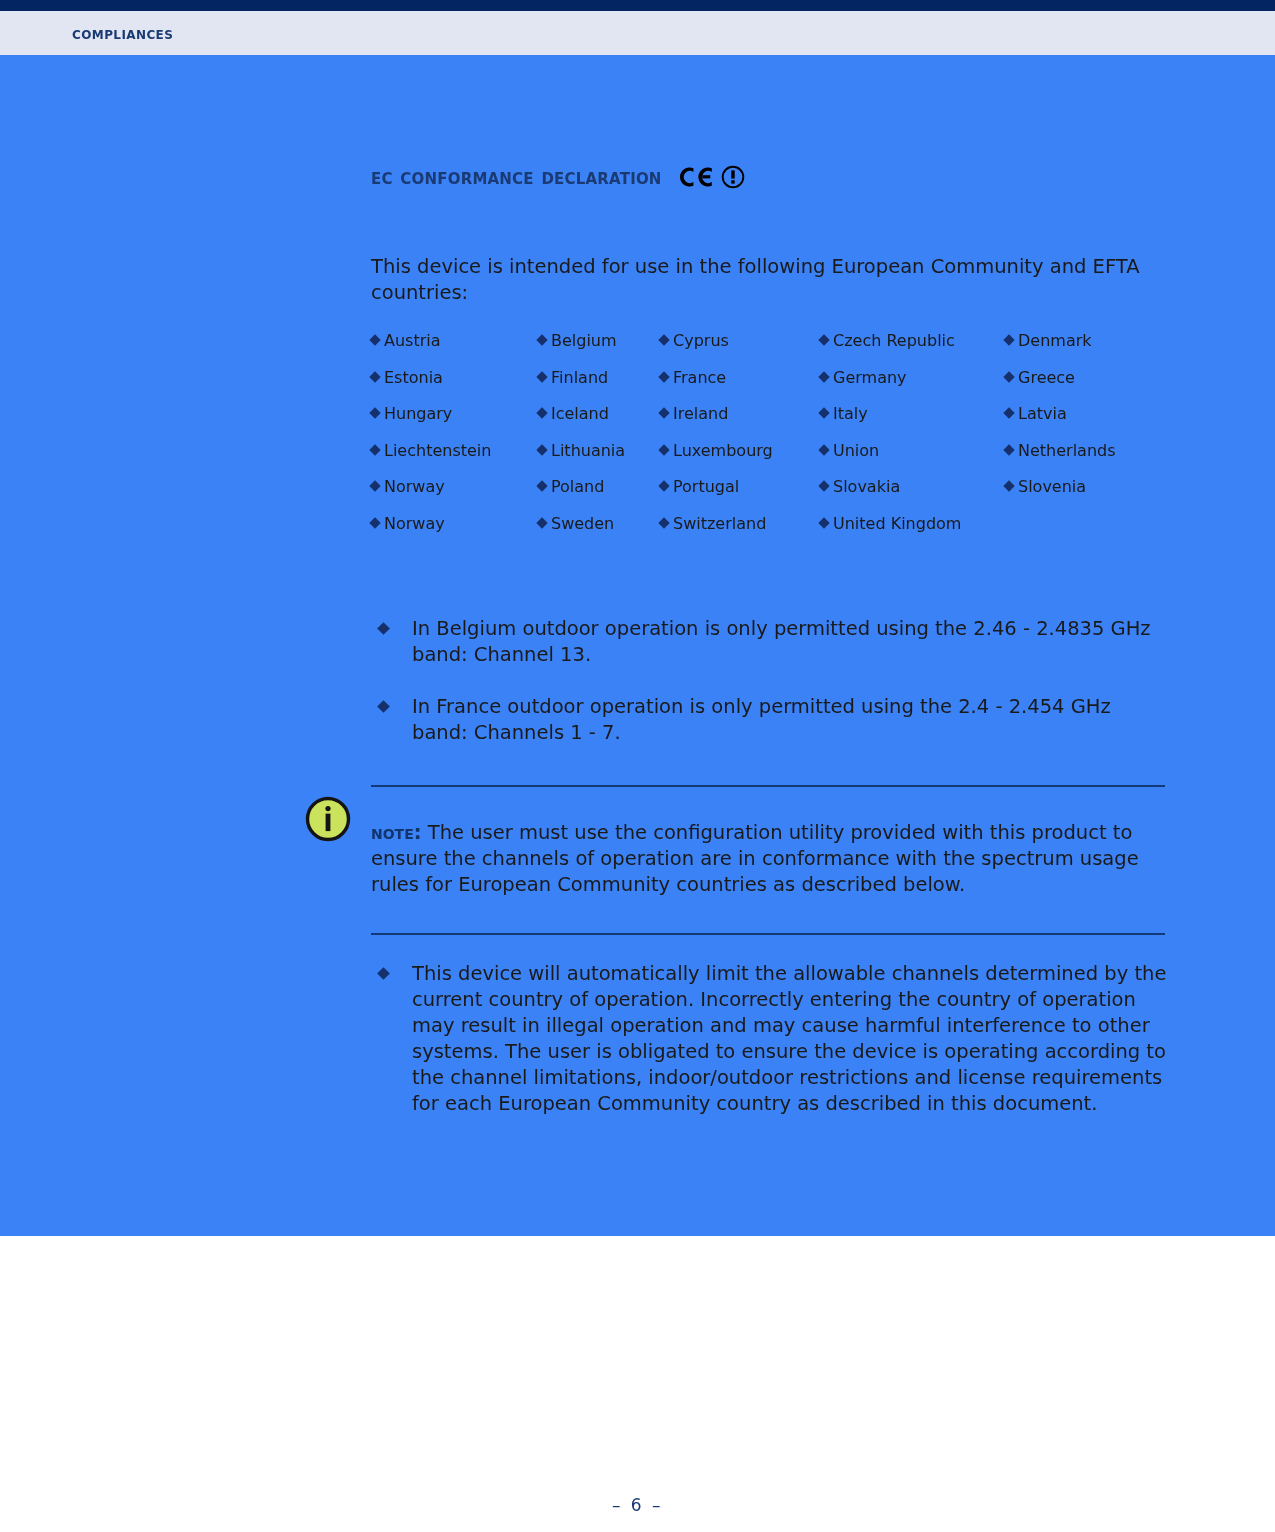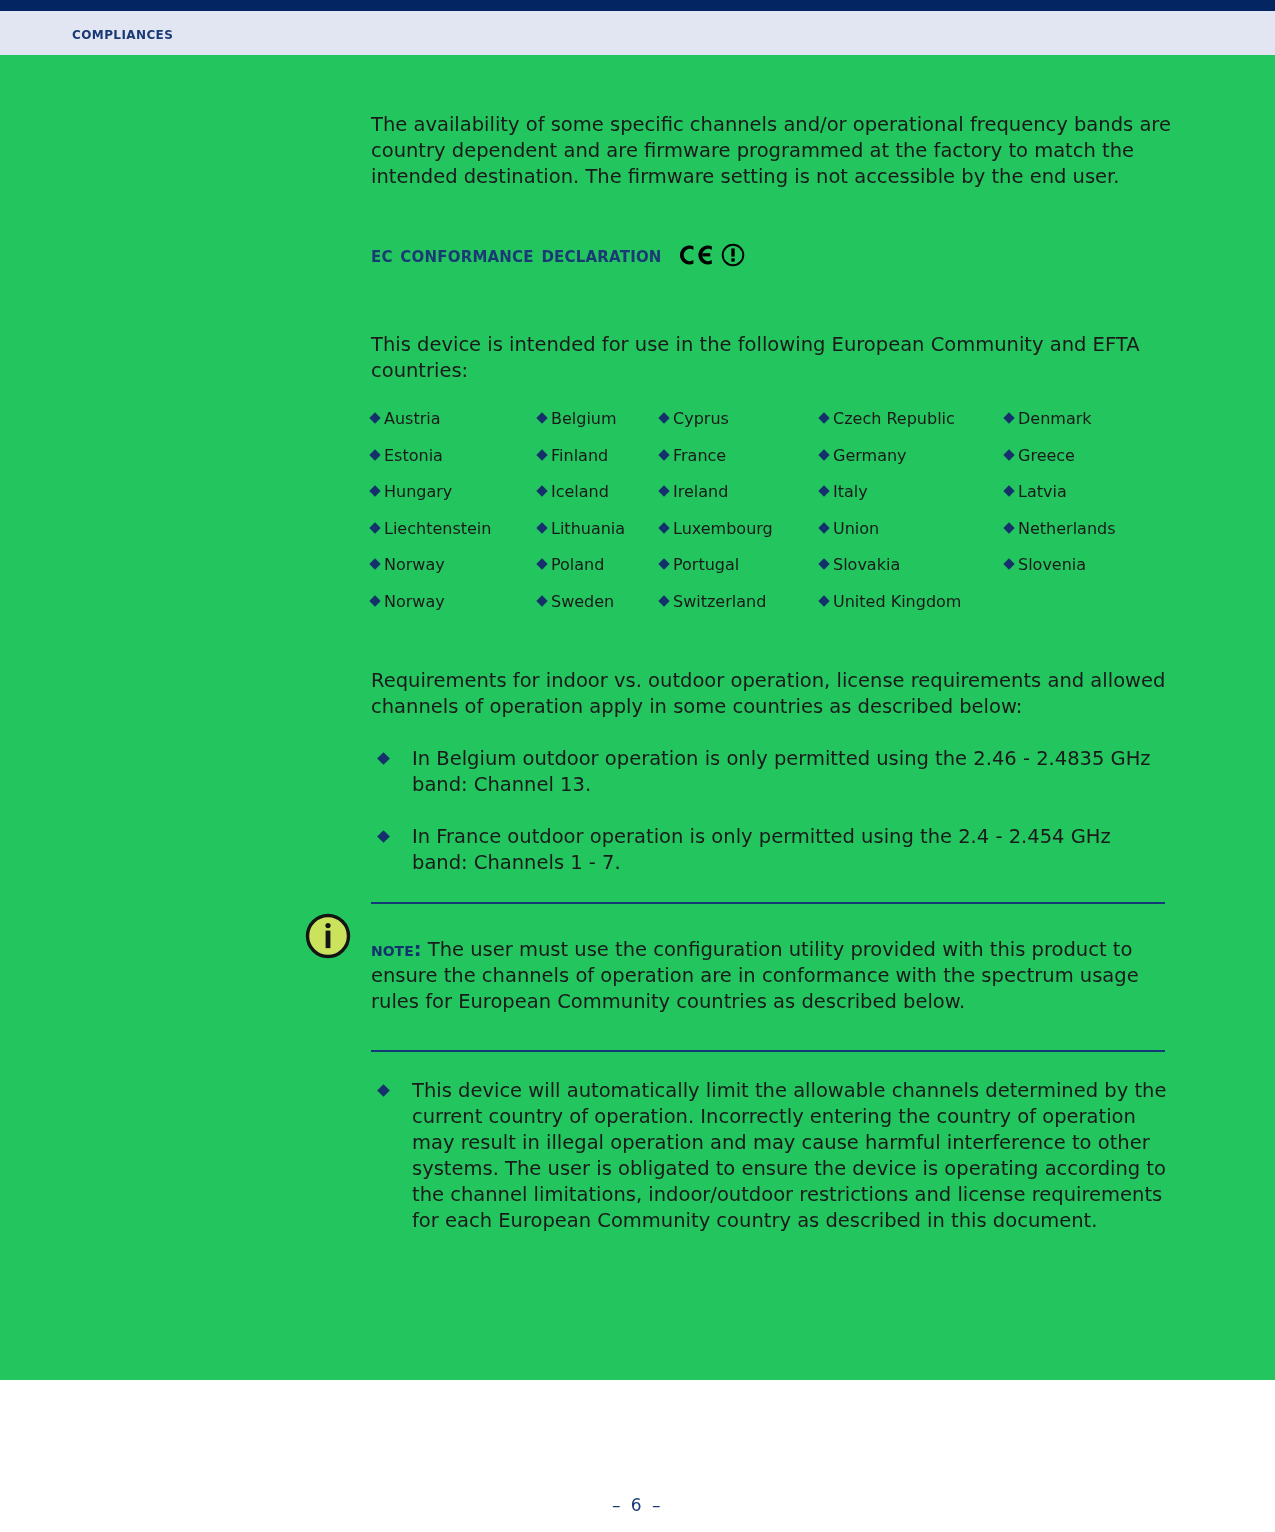--- a/index.html
+++ b/index.html
@@ -11,22 +11,22 @@
     width: 1275px;
     height: 1532px;
     position: relative;
     font-family: "DejaVu Sans", sans-serif;
     color: #000000;
     overflow: hidden;
   }
   .page {
     position: relative;
     width: 1275px;
-    height: 1380px;
-    background: #22c55e;
+    height: 1236px;
+    background: #3b82f6;
   }
 
   
   .header-rule {
     position: absolute;
     top: 0; left: 0;
     width: 1275px;
     height: 11px;
     background: #032663;
   }
@@ -146,21 +146,21 @@
     height: 8px;
     background: #16306b;
     transform: rotate(45deg);
     margin-top: 10px;
     flex: 0 0 auto;
   }
 
   
   .note-block {
     position: relative;
-    margin-top: 0;
+    margin-top: 13px;
   }
   .note-rule {
     height: 2px;
     background: #123a74;
     width: 794px;
     margin-left: 0px;
   }
   .note-inner {
     padding: 13px 0 16px 0;
   }
@@ -200,21 +200,20 @@
 <body>
 
 <div class="page">
 
   <div class="header-rule"></div>
   <div class="header-band"></div>
   <div class="header-title">Compliances</div>
 
   <div class="content">
 
-    <p class="body-text">The availability of some specific channels and/or operational frequency bands are country dependent and are firmware programmed at the factory to match the intended destination. The firmware setting is not accessible by the end user.</p>
 
     <div class="gap-lg"></div>
 
     <div class="section-heading-row">
       <span class="section-heading">EC Conformance Declaration</span>
       <span class="ce-marks">
         <svg width="34" height="24" viewBox="0 0 34 24">
           <path d="M13.4 3.2 A9.6 9.6 0 1 0 13.4 20.8 L13.4 17.1 A6.2 6.2 0 1 1 13.4 6.9 Z" fill="#000000"></path>
           <path d="M31.8 3.2 A9.6 9.6 0 1 0 31.8 20.8 L31.8 17.1 A6.2 6.2 0 1 1 31.8 6.9 Z" fill="#000000"></path>
           <rect x="22.3" y="10.2" width="8.0" height="3.2" fill="#000000"></rect>
@@ -359,21 +358,20 @@
           <span class="cdiamond"></span>
           <span>United Kingdom</span>
         </div>
       <div class="country-cell empty">
           <span></span>
         </div>
     </div>
 
     <div class="gap-lg"></div>
 
-    <p class="body-text">Requirements for indoor vs. outdoor operation, license requirements and allowed channels of operation apply in some countries as described below:</p>
 
     <div class="gap-md"></div>
 
     <ul class="bullets">
       <li>
         <span class="diamond"></span>
         <span>In Belgium outdoor operation is only permitted using the 2.46 - 2.4835 GHz band: Channel 13.</span>
       </li>
       <li>
         <span class="diamond"></span>

